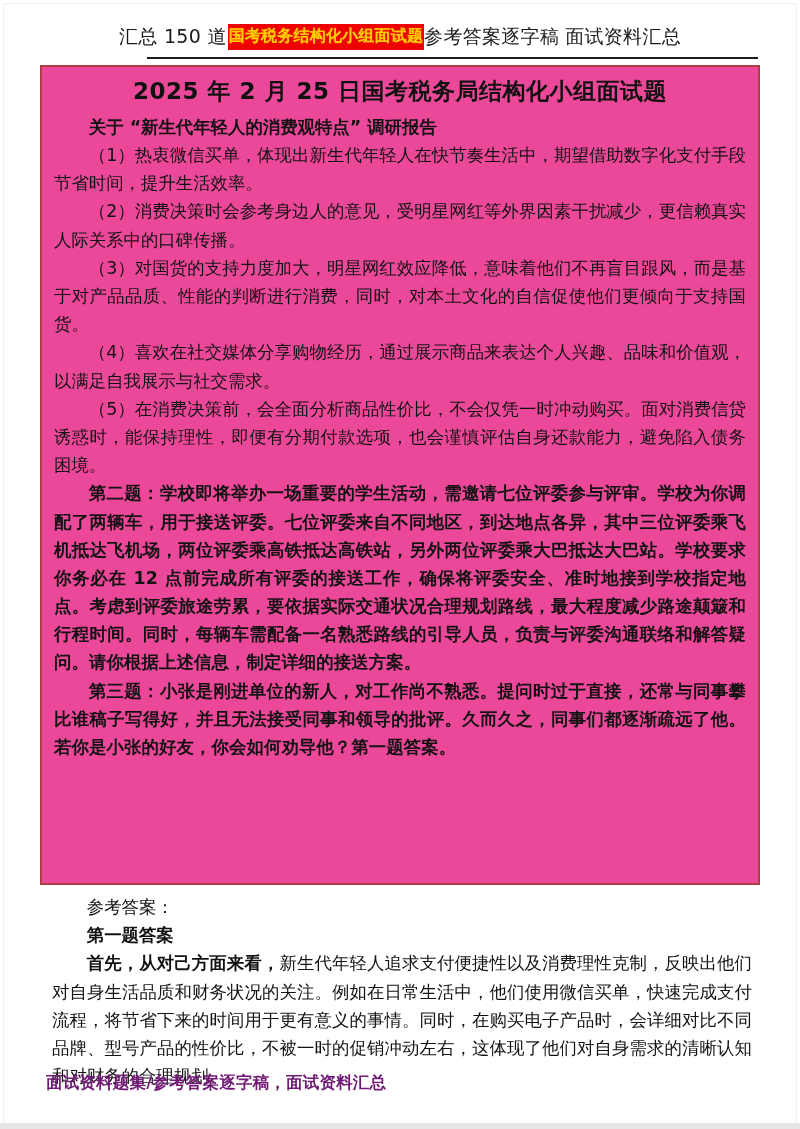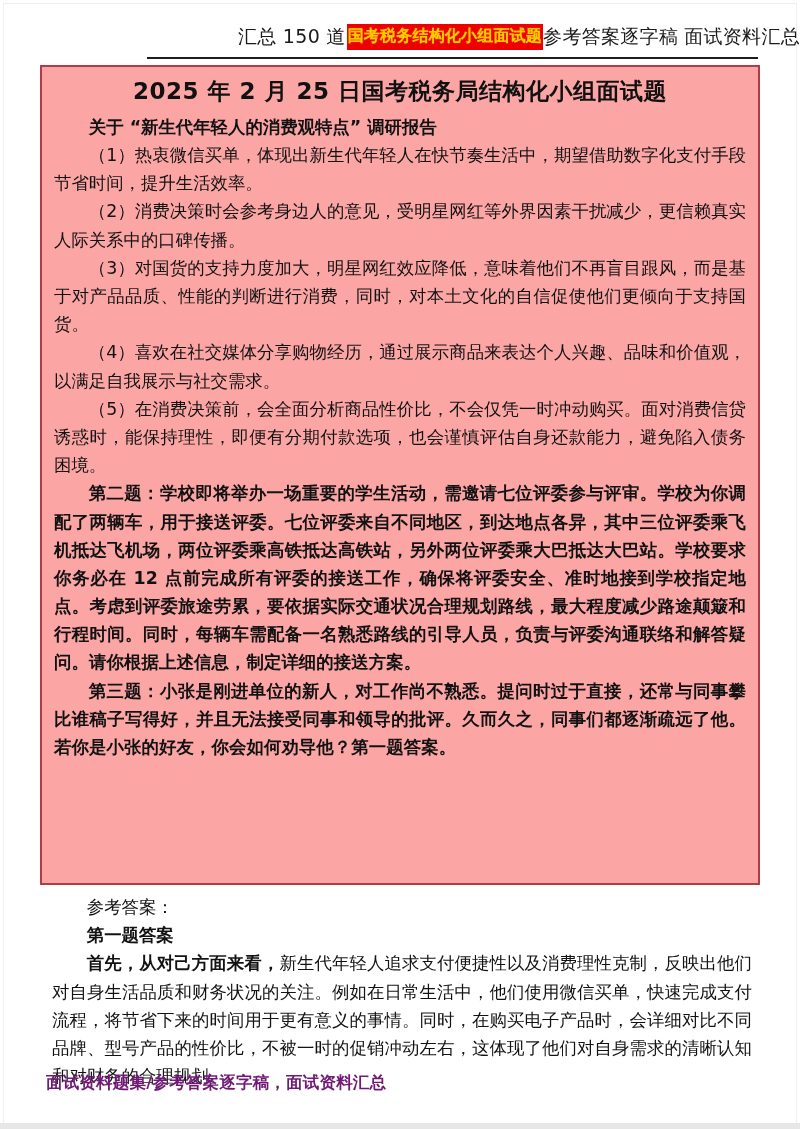--- a/index.html
+++ b/index.html
@@ -37,21 +37,21 @@
 
   
   .header-bar {
     position: absolute;
     left: 0;
     right: 0;
     top: 20px;
     height: 34px;
     display: flex;
     align-items: center;
-    justify-content: flex-end;
+    justify-content: center;
     white-space: nowrap;
   }
   .hdr-seg {
     font-size: 19px;
     color: #1a1a1a;
     letter-spacing: 0.3px;
     font-family: "DejaVu Sans", "Liberation Sans", sans-serif;
   }
   .hdr-seg.lead { margin-right: 1px; }
   .hdr-highlight {
@@ -76,21 +76,21 @@
 
   
   .qbox {
     position: absolute;
     left: 40px;
     top: 65px;
     width: 720px;
     height: 820px;
     border: 2px solid #b03c46;
     box-sizing: border-box;
-    background: #fca5a5;
+    background: #ec4899;
     padding: 6px 12px 4px 12px;
   }
   .doc-title {
     text-align: center;
     font-size: 23px;
     font-weight: bold;
     color: #111;
     letter-spacing: 0.5px;
     margin: 4px 0 6px 0;
     line-height: 1.3;

